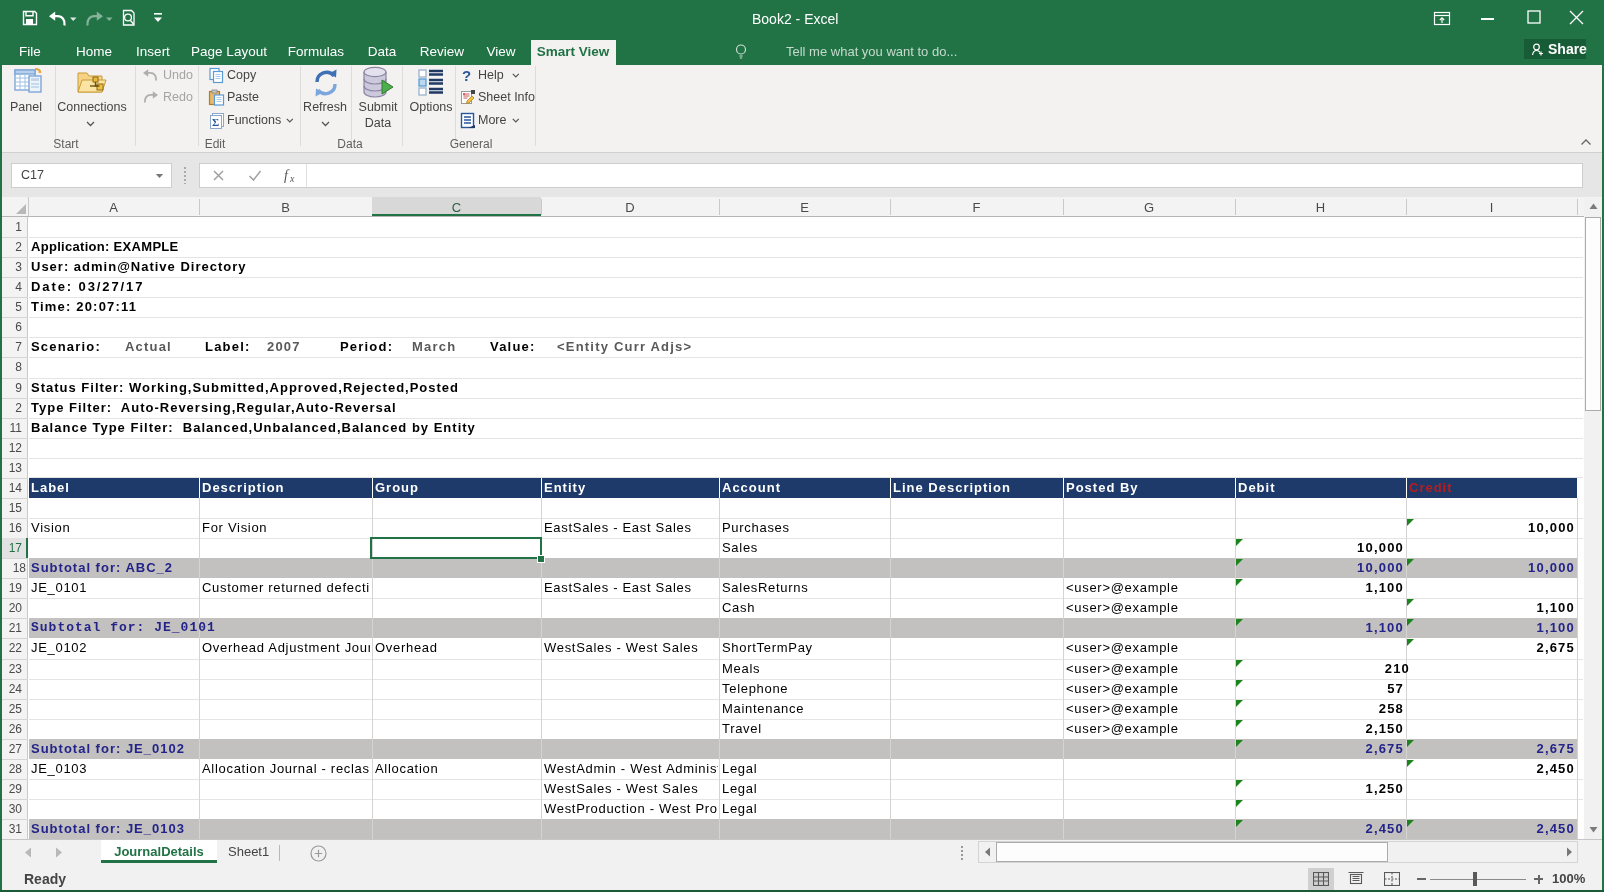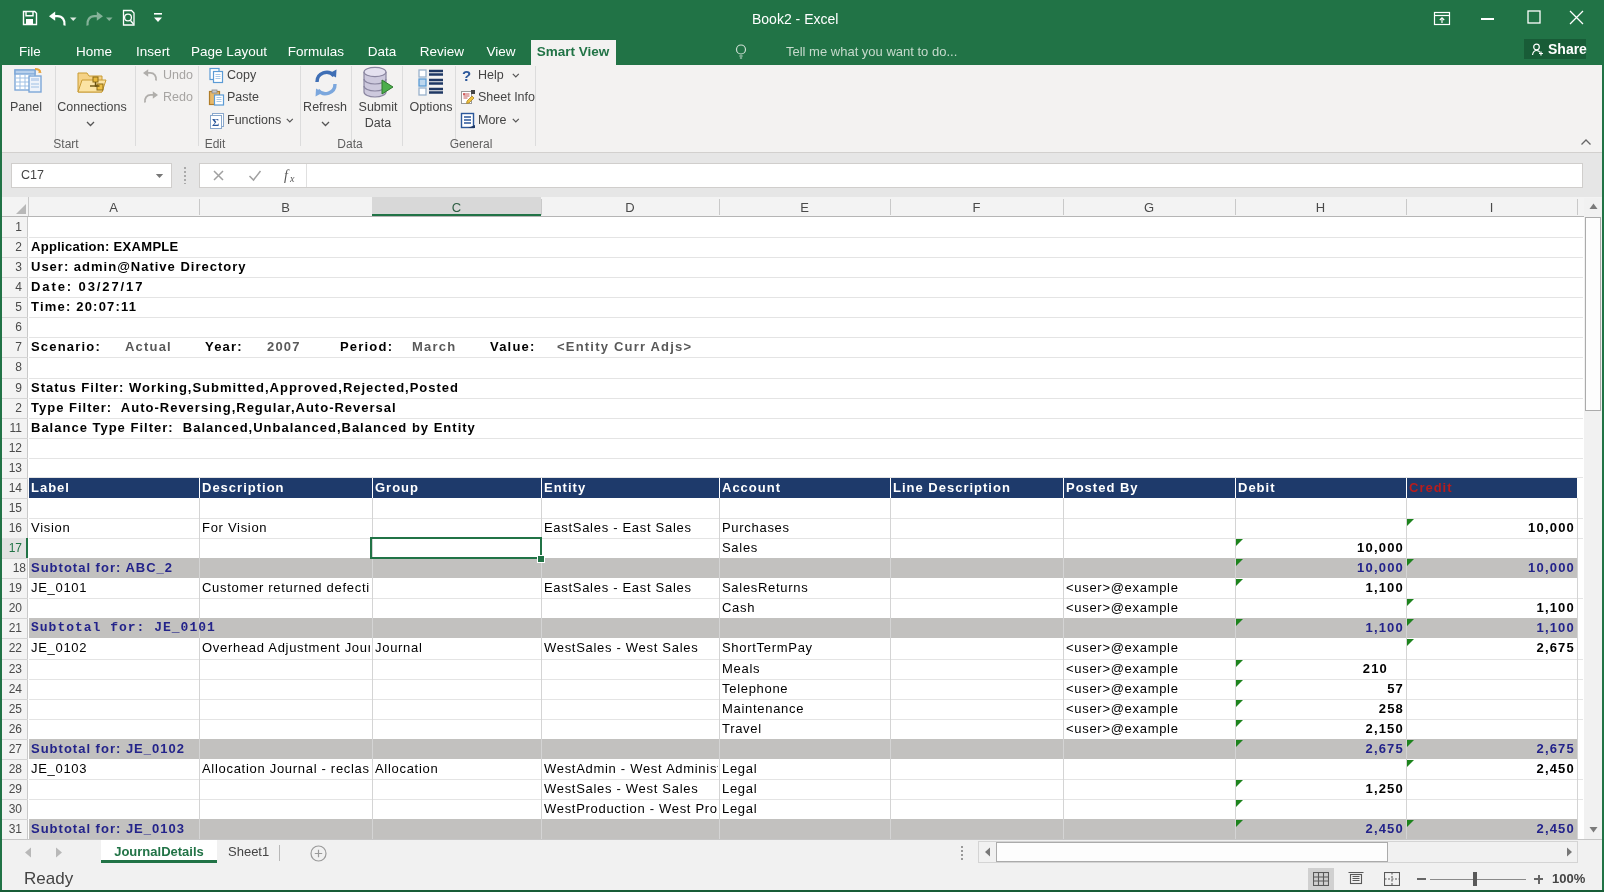--- a/index.html
+++ b/index.html
@@ -350,21 +350,21 @@
 <div class="abs" style="left:890px;top:478px;width:1px;height:20px;background:#fff;"></div>
 <div class="abs" style="left:1063px;top:478px;width:1px;height:20px;background:#fff;"></div>
 <div class="abs" style="left:1235px;top:478px;width:1px;height:20px;background:#fff;"></div>
 <div class="abs" style="left:1406px;top:478px;width:1px;height:20px;background:#fff;"></div>
 <div class="t" style="left:31px;top:237px;font-weight:bold;letter-spacing:0.3px;">Application: EXAMPLE</div>
 <div class="t" style="left:31px;top:257px;font-weight:bold;letter-spacing:1.0px;">User: admin@Native Directory</div>
 <div class="t" style="left:31px;top:277px;font-weight:bold;letter-spacing:1.9px;">Date: 03/27/17</div>
 <div class="t" style="left:31px;top:297px;font-weight:bold;letter-spacing:1.2px;">Time: 20:07:11</div>
 <div class="t" style="left:31px;top:337px;font-weight:bold;letter-spacing:1.2px;">Scenario:</div>
 <div class="t" style="left:125px;top:337px;color:#595959;font-weight:bold;letter-spacing:1.2px;">Actual</div>
-<div class="t" style="left:205px;top:337px;font-weight:bold;letter-spacing:1.2px;">Year:</div>
+<div class="t" style="left:205px;top:337px;font-weight:bold;letter-spacing:1.2px;">Label:</div>
 <div class="t" style="left:267px;top:337px;color:#595959;font-weight:bold;letter-spacing:1.2px;">2007</div>
 <div class="t" style="left:340px;top:337px;font-weight:bold;letter-spacing:1.2px;">Period:</div>
 <div class="t" style="left:412px;top:337px;color:#595959;font-weight:bold;letter-spacing:1.2px;">March</div>
 <div class="t" style="left:490px;top:337px;font-weight:bold;letter-spacing:1.2px;">Value:</div>
 <div class="t" style="left:557px;top:337px;color:#595959;font-weight:bold;letter-spacing:1.2px;">&lt;Entity Curr Adjs&gt;</div>
 <div class="t" style="left:31px;top:378px;font-weight:bold;letter-spacing:1.0px;">Status Filter: Working,Submitted,Approved,Rejected,Posted</div>
 <div class="t" style="left:31px;top:398px;font-weight:bold;letter-spacing:1.0px;">Type Filter:  Auto-Reversing,Regular,Auto-Reversal</div>
 <div class="t" style="left:31px;top:418px;font-weight:bold;letter-spacing:1.0px;">Balance Type Filter:  Balanced,Unbalanced,Balanced by Entity</div>
 <div class="t" style="left:31px;top:478px;color:#fff;font-weight:bold;letter-spacing:1.0px;">Label</div>
 <div class="t" style="left:202px;top:478px;color:#fff;font-weight:bold;letter-spacing:1.0px;">Description</div>
@@ -400,29 +400,29 @@
 <div class="t" style="left:1066px;top:598px;letter-spacing:0.7px;">&lt;user&gt;@example</div>
 <div class="num" style="right:29px;top:598px;color:#000;letter-spacing:1.2px;">1,100</div>
 <div class="tri" style="left:1407px;top:599px;"></div>
 <div class="t" style="left:31px;top:618px;color:#23238a;font-weight:bold;letter-spacing:1.0px;font-family:Liberation Mono, monospace;">Subtotal for: JE_0101</div>
 <div class="num" style="right:200px;top:618px;color:#23238a;letter-spacing:1.2px;">1,100</div>
 <div class="num" style="right:29px;top:618px;color:#23238a;letter-spacing:1.2px;">1,100</div>
 <div class="tri" style="left:1236px;top:619px;"></div>
 <div class="tri" style="left:1407px;top:619px;"></div>
 <div class="t" style="left:31px;top:638px;letter-spacing:0.7px;">JE_0102</div>
 <div class="t" style="left:202px;top:638px;letter-spacing:0.7px;width:168px;overflow:hidden;">Overhead Adjustment Journal</div>
-<div class="t" style="left:375px;top:638px;letter-spacing:0.7px;">Journal</div>
+<div class="t" style="left:375px;top:638px;letter-spacing:0.7px;">Overhead</div>
 <div class="t" style="left:544px;top:638px;letter-spacing:0.7px;">WestSales - West Sales</div>
 <div class="t" style="left:722px;top:638px;letter-spacing:0.7px;">ShortTermPay</div>
 <div class="t" style="left:1066px;top:638px;letter-spacing:0.7px;">&lt;user&gt;@example</div>
 <div class="num" style="right:29px;top:638px;color:#000;letter-spacing:1.2px;">2,675</div>
 <div class="tri" style="left:1407px;top:639px;"></div>
 <div class="t" style="left:722px;top:659px;letter-spacing:0.7px;">Meals</div>
 <div class="t" style="left:1066px;top:659px;letter-spacing:0.7px;">&lt;user&gt;@example</div>
-<div class="num" style="right:216px;top:659px;color:#000;letter-spacing:1.2px;">210</div>
+<div class="num" style="right:194px;top:659px;color:#000;letter-spacing:1.2px;">210</div>
 <div class="tri" style="left:1236px;top:660px;"></div>
 <div class="t" style="left:722px;top:679px;letter-spacing:0.7px;">Telephone</div>
 <div class="t" style="left:1066px;top:679px;letter-spacing:0.7px;">&lt;user&gt;@example</div>
 <div class="num" style="right:200px;top:679px;color:#000;letter-spacing:1.2px;">57</div>
 <div class="tri" style="left:1236px;top:680px;"></div>
 <div class="t" style="left:722px;top:699px;letter-spacing:0.7px;">Maintenance</div>
 <div class="t" style="left:1066px;top:699px;letter-spacing:0.7px;">&lt;user&gt;@example</div>
 <div class="num" style="right:200px;top:699px;color:#000;letter-spacing:1.2px;">258</div>
 <div class="tri" style="left:1236px;top:700px;"></div>
 <div class="t" style="left:722px;top:719px;letter-spacing:0.7px;">Travel</div>
@@ -483,21 +483,21 @@
 <div class="abs" style="left:961px;top:846px;width:2px;height:14px;background:repeating-linear-gradient(#999 0 2px,transparent 2px 4px);"></div>
 <div class="abs" style="left:978px;top:841px;width:600px;height:22px;background:#f1f1f1;border:1px solid #d4d4d4;"></div>
 <svg class="ic" style="left:984px;top:847px;" width="7" height="10" viewBox="0 0 7 10">
     <path d="M6 0.5L1 5l5 4.5z" fill="#777"></path>
   </svg>
 <div class="abs" style="left:996px;top:842px;width:392px;height:20px;background:#fdfdfd;border:1px solid #ababab;"></div>
 <svg class="ic" style="left:1566px;top:847px;" width="7" height="10" viewBox="0 0 7 10">
     <path d="M1 0.5L6 5 1 9.5z" fill="#777"></path>
   </svg>
 <div class="abs" style="left:0;top:866px;width:1604px;height:26px;background:#f1f1f1;"></div>
-<div class="t" style="left:24px;top:869px;color:#444;font-size:17px;">Ready</div>
+<div class="t" style="left:24px;top:869px;color:#444;font-size:14px;font-weight:bold;">Ready</div>
 <div class="abs" style="left:1308px;top:868px;width:26px;height:22px;background:#d0d0d0;"></div>
 <svg class="ic" style="left:1313px;top:872px;" width="16" height="14" viewBox="0 0 16 14" stroke="#595959" fill="none" stroke-width="1.1">
 <rect x="0.5" y="0.5" width="15" height="13"></rect>
     <path d="M0.5 5h15M0.5 9h15M5.5 0.5v13M10.5 0.5v13"></path>
   </svg>
 <svg class="ic" style="left:1348px;top:872px;" width="16" height="14" viewBox="0 0 16 14" stroke="#595959" fill="none" stroke-width="1.1">
 <rect x="2.5" y="2.5" width="11" height="9"></rect>
     <path d="M0.5 0.5h15M4.5 4.5h7M4.5 6.5h7M4.5 8.5h7"></path>
   </svg>
 <svg class="ic" style="left:1384px;top:872px;" width="16" height="14" viewBox="0 0 16 14" stroke="#595959" fill="none" stroke-width="1.1">

